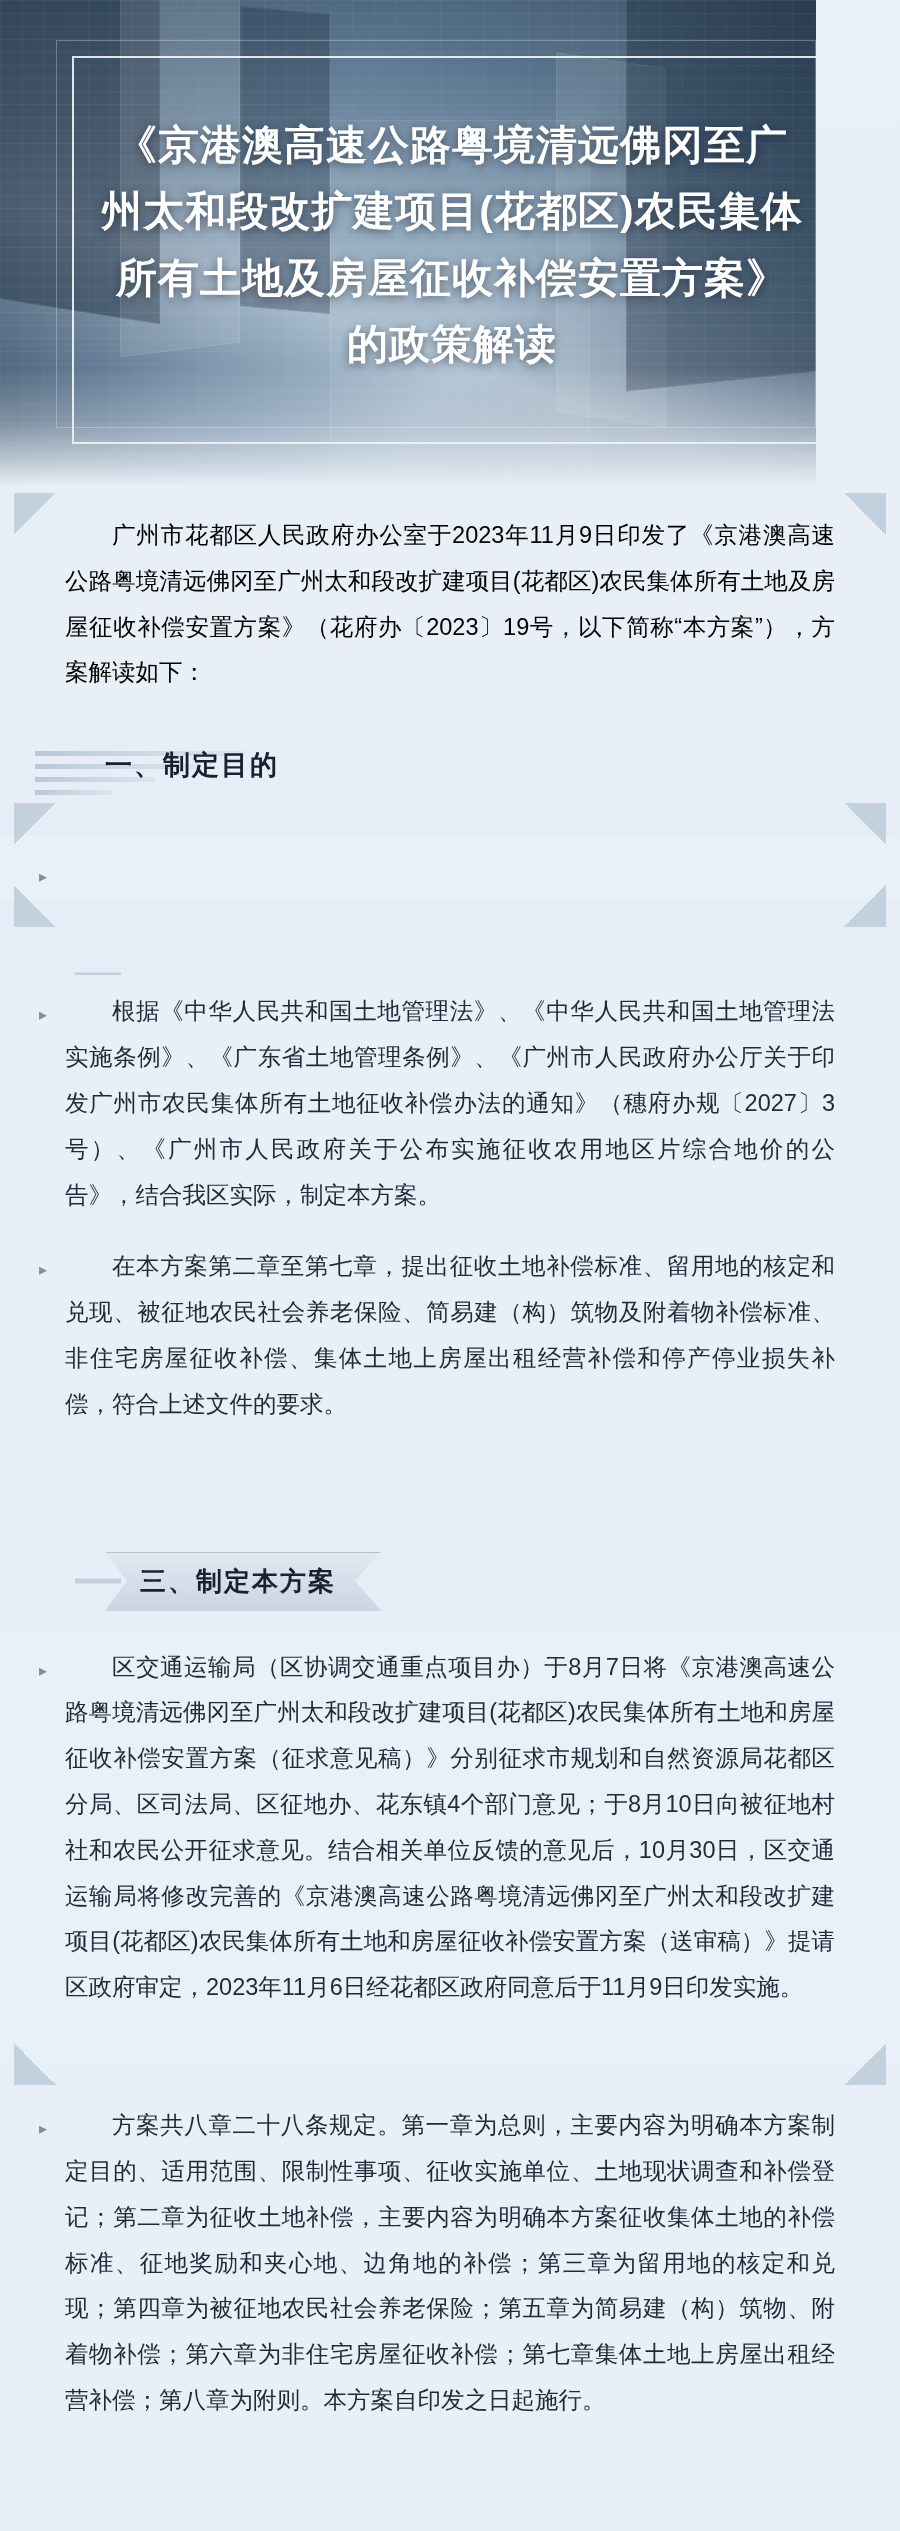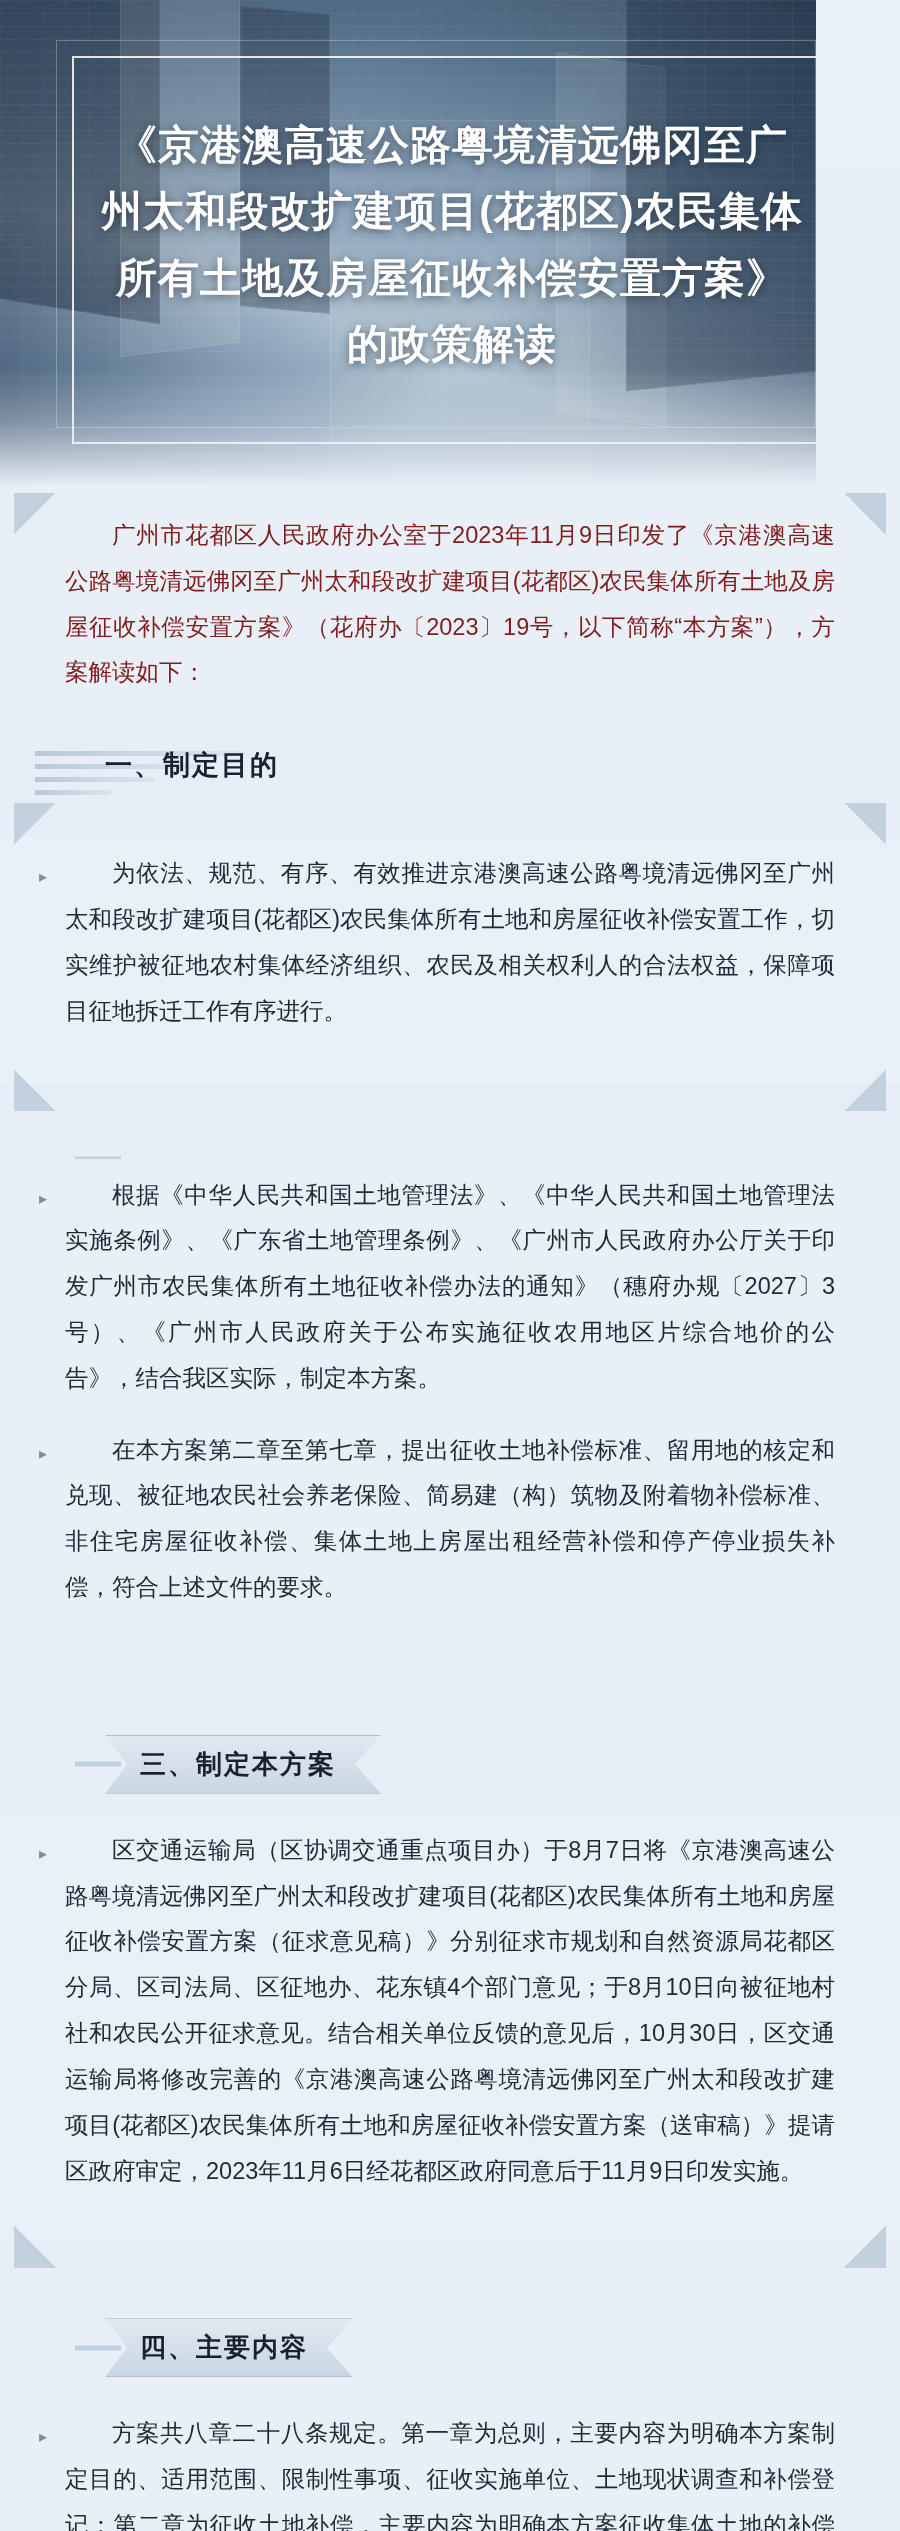--- a/index.html
+++ b/index.html
@@ -93,21 +93,21 @@
   .content {
     position: relative;
     padding: 0 0 70px 0;
   }
 
   .para {
     width: 770px;
     margin: 0 auto;
     font-size: 23.5px;
     line-height: 1.95;
-    color: #7f1d1d;
+    color: #000000;
     text-align: justify;
     text-justify: inter-ideograph;
   }
   .para.indent { text-indent: 2em; }
 
   .intro-block {
     padding-top: 26px;
     padding-bottom: 30px;
   }
 
@@ -254,21 +254,20 @@
           <i></i>
           <i></i>
       </div>
       <div class="sec-title-1">一、制定目的</div>
     </div>
     <div class="band alt band-pad">
       <div class="corner tl" style="left:14px; top:-34px;"></div>
       <div class="corner tr" style="right:14px; top:-34px;"></div>
       <div class="bullet-para">
         <span class="bullet-mark">▸</span>
-        <span>为依法、规范、有序、有效推进京港澳高速公路粤境清远佛冈至广州太和段改扩建项目(花都区)农民集体所有土地和房屋征收补偿安置工作，切实维护被征地农村集体经济组织、农民及相关权利人的合法权益，保障项目征地拆迁工作有序进行。</span>
       </div>
       <div class="corner bl" style="left:14px; bottom:-28px;"></div>
       <div class="corner br" style="right:14px; bottom:-28px;"></div>
     </div>
 
     <div class="divider-space"></div>
 
     <div class="ribbon-row">
       <span class="ribbon-tail"></span>
     </div>
@@ -293,24 +292,20 @@
       <div class="bullet-para">
         <span class="bullet-mark">▸</span>
         <span>区交通运输局（区协调交通重点项目办）于8月7日将《京港澳高速公路粤境清远佛冈至广州太和段改扩建项目(花都区)农民集体所有土地和房屋征收补偿安置方案（征求意见稿）》分别征求市规划和自然资源局花都区分局、区司法局、区征地办、花东镇4个部门意见；于8月10日向被征地村社和农民公开征求意见。结合相关单位反馈的意见后，10月30日，区交通运输局将修改完善的《京港澳高速公路粤境清远佛冈至广州太和段改扩建项目(花都区)农民集体所有土地和房屋征收补偿安置方案（送审稿）》提请区政府审定，2023年11月6日经花都区政府同意后于11月9日印发实施。</span>
       </div>
       <div class="corner bl" style="left:14px; bottom:-26px;"></div>
       <div class="corner br" style="right:14px; bottom:-26px;"></div>
     </div>
 
     <div class="divider-space"></div>
 
-    <div class="ribbon-row">
-      <span class="ribbon-tail"></span>
-      <span class="ribbon">四、主要内容</span>
-    </div>
     <div class="band plain band-pad">
       <div class="bullet-para">
         <span class="bullet-mark">▸</span>
         <span>方案共八章二十八条规定。第一章为总则，主要内容为明确本方案制定目的、适用范围、限制性事项、征收实施单位、土地现状调查和补偿登记；第二章为征收土地补偿，主要内容为明确本方案征收集体土地的补偿标准、征地奖励和夹心地、边角地的补偿；第三章为留用地的核定和兑现；第四章为被征地农民社会养老保险；第五章为简易建（构）筑物、附着物补偿；第六章为非住宅房屋征收补偿；第七章集体土地上房屋出租经营补偿；第八章为附则。本方案自印发之日起施行。</span>
       </div>
     </div>
 
   </div>
 </div>
 

